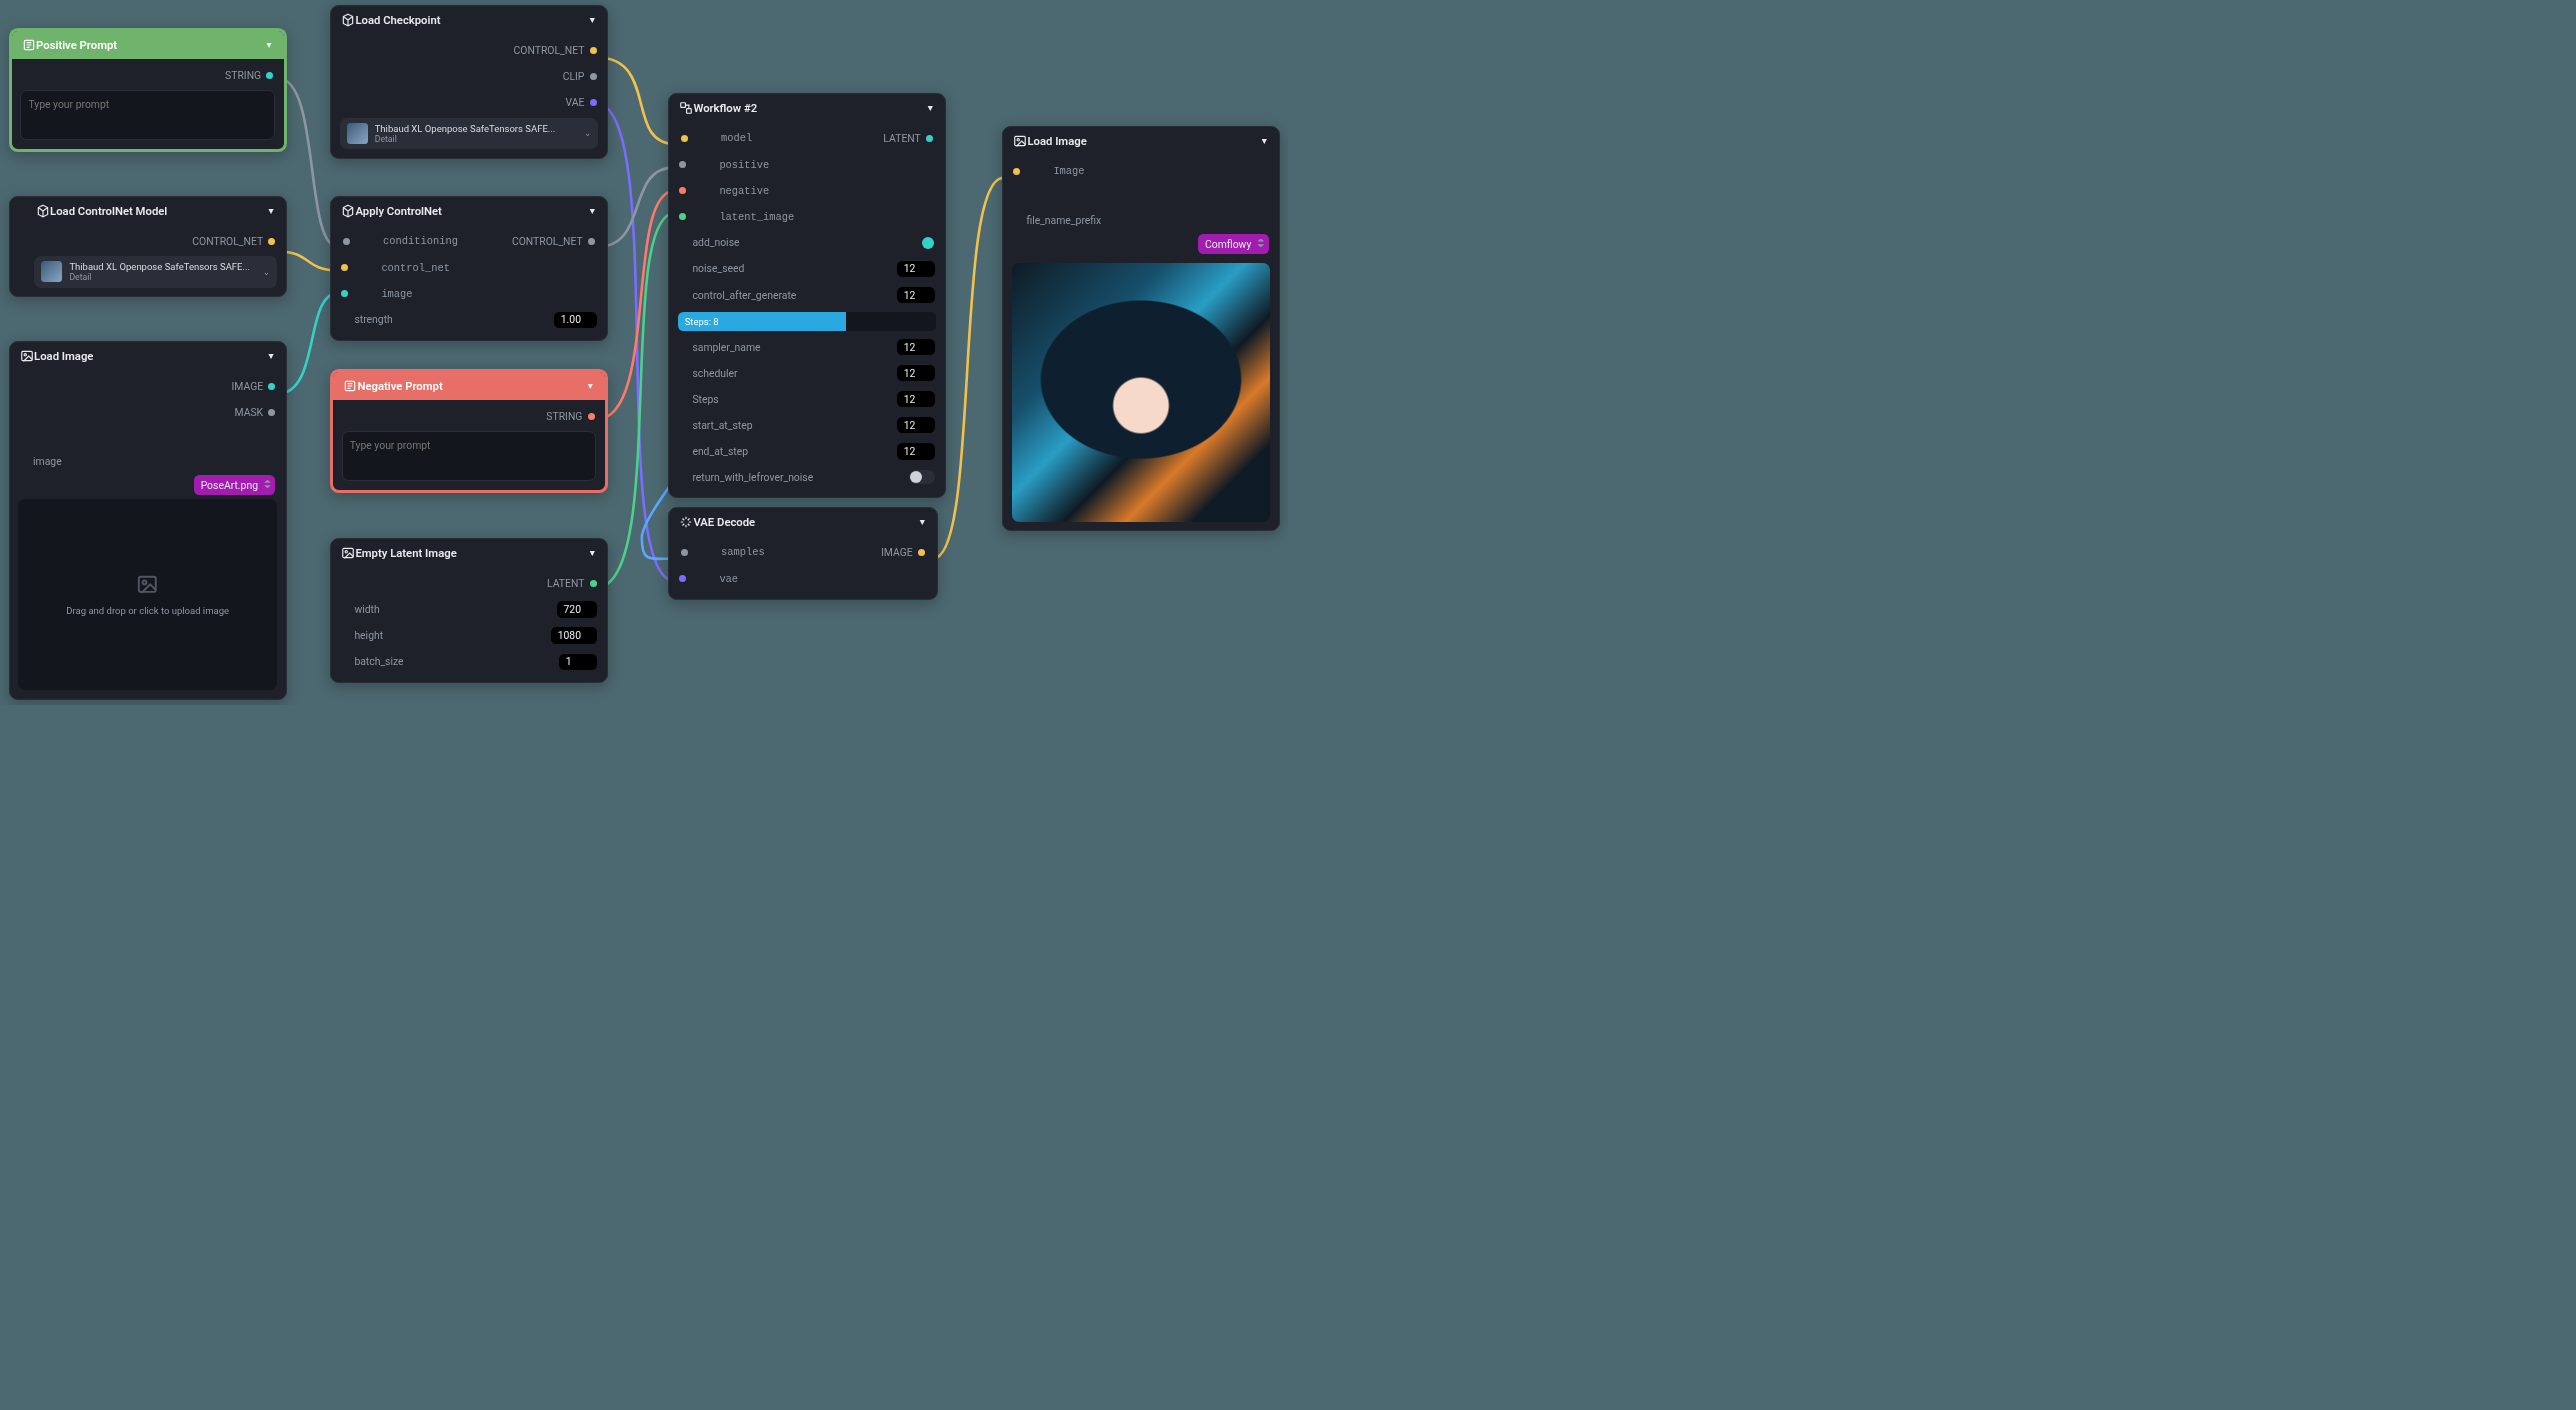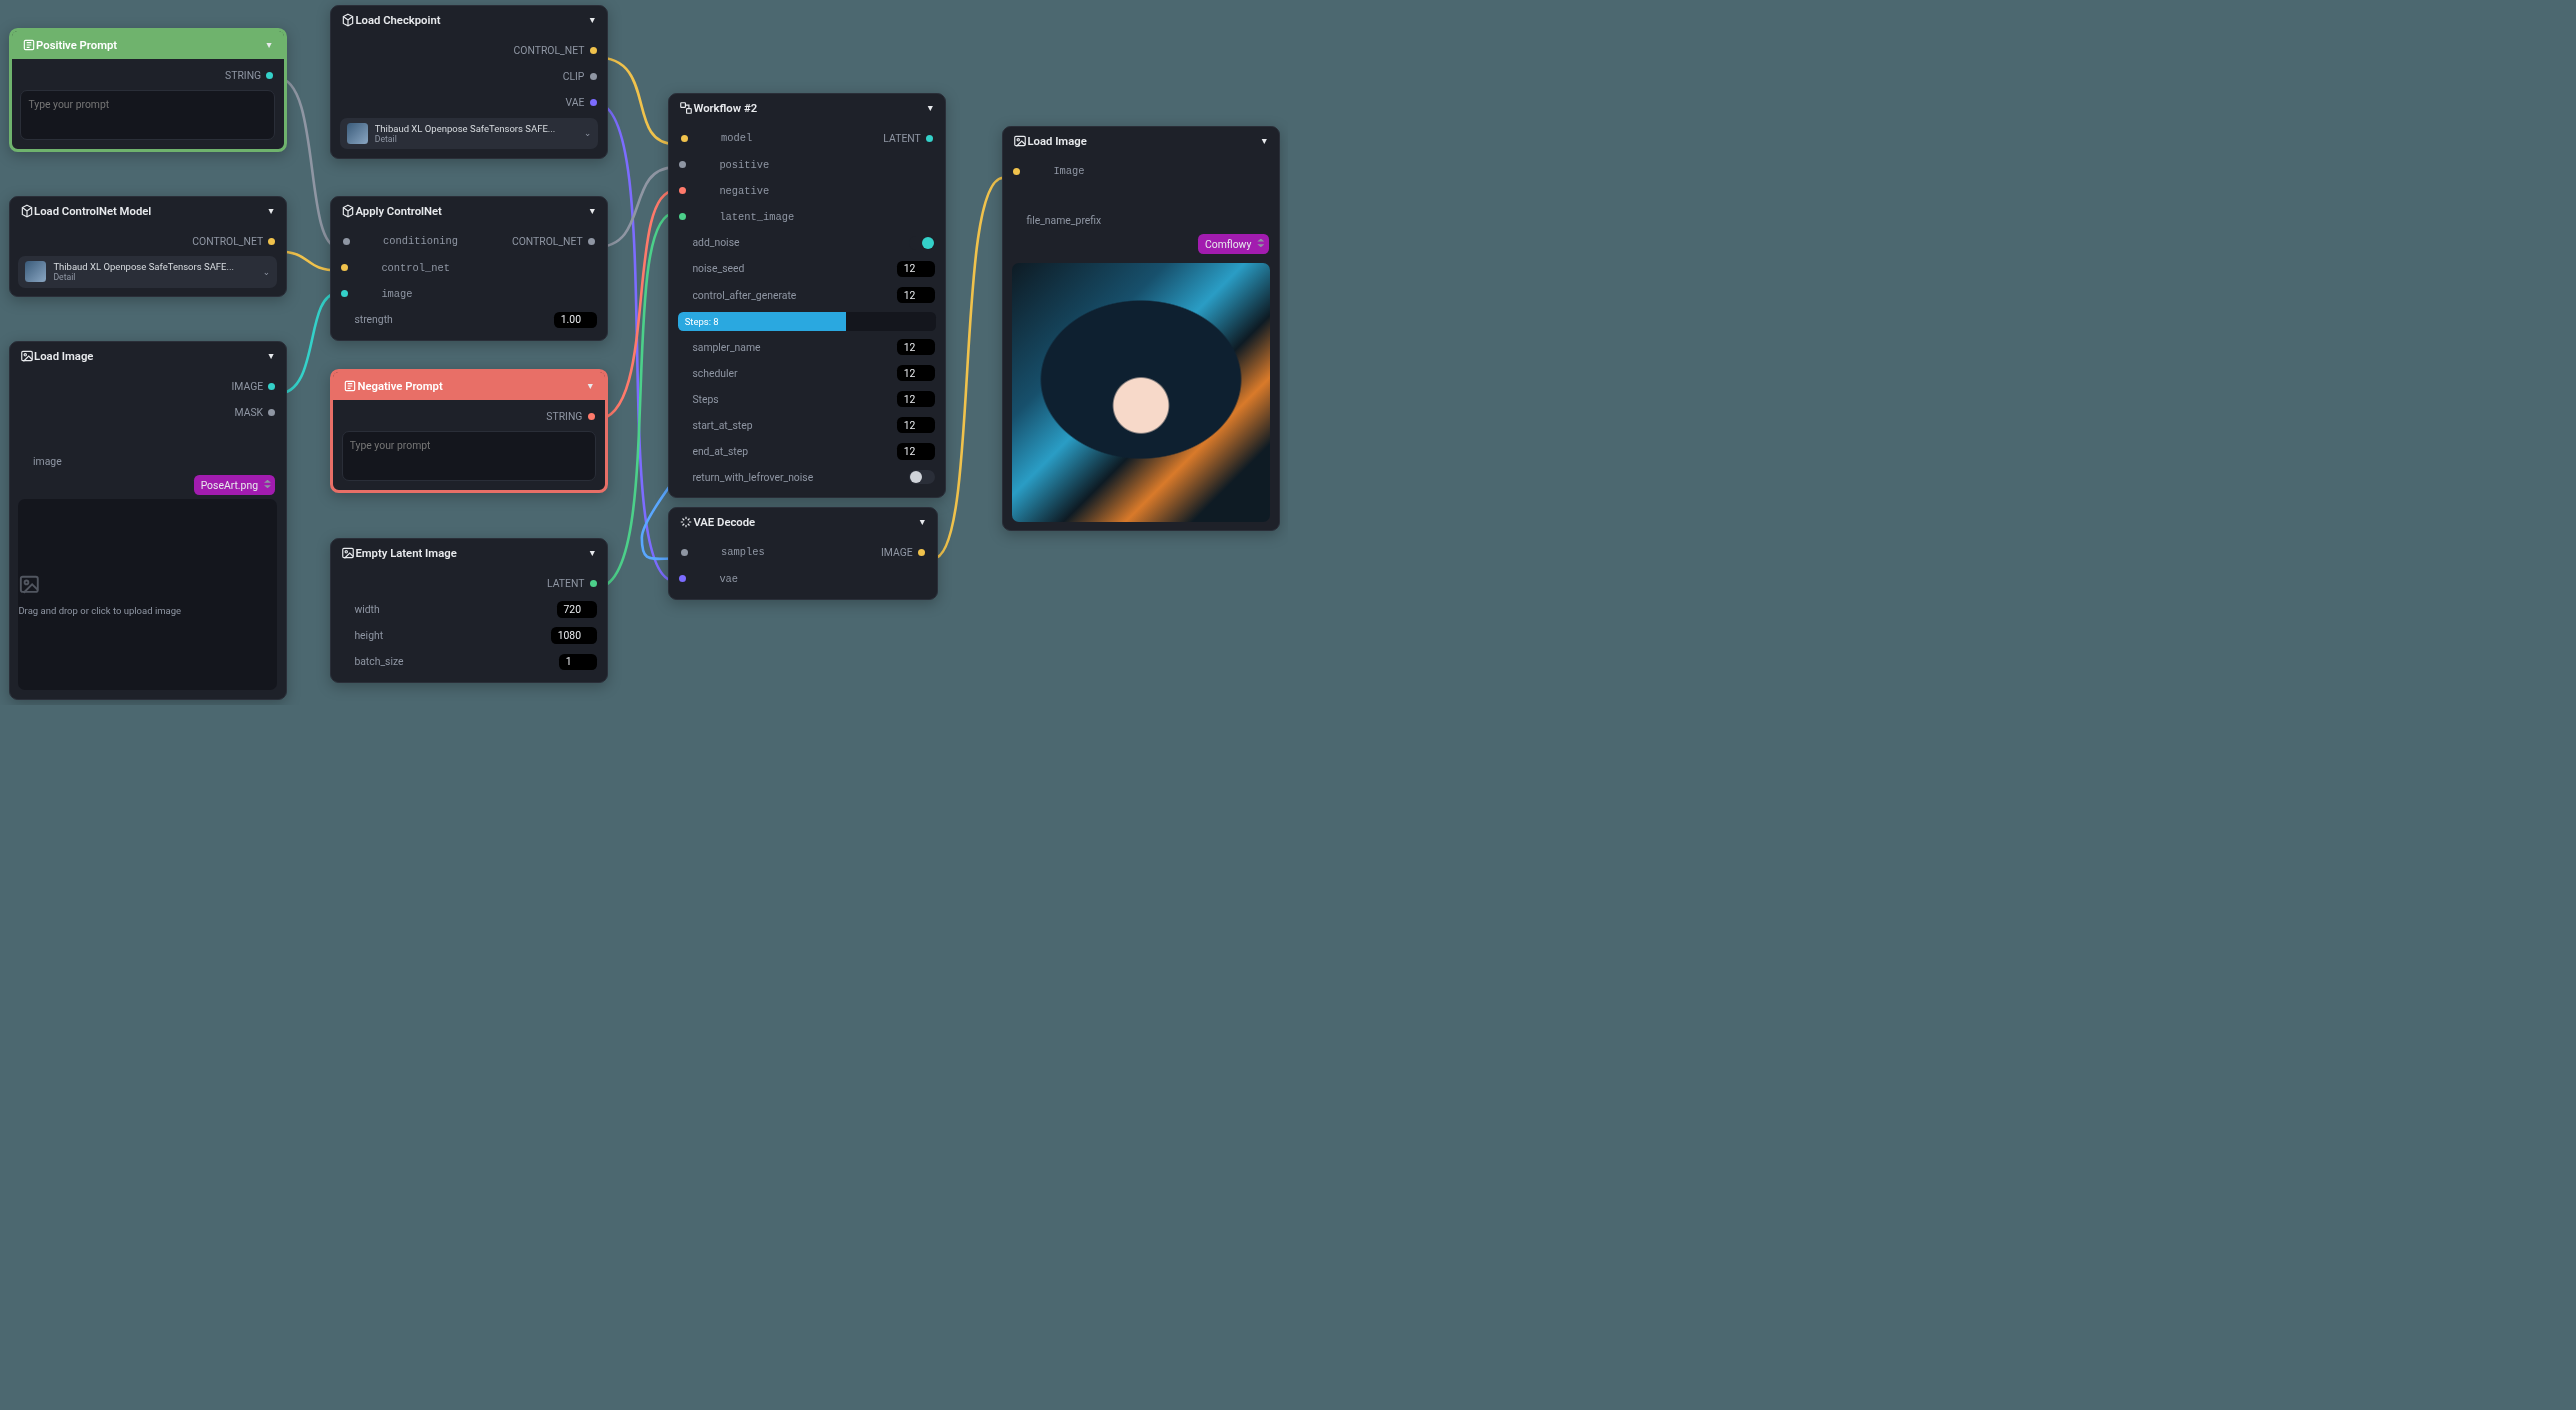--- a/index.html
+++ b/index.html
@@ -78,21 +78,21 @@
   .progress{ background:#14161d; border-radius:5.2px; height:19px; position:relative; overflow:hidden; margin:1.7px 0;}
   .progress .bar{ position:absolute; left:0; top:0; bottom:0; background:#2aa8e0;}
   .progress .cap{ position:absolute; left:7px; top:0; bottom:0; display:flex; align-items:center; color:#fff; font-size:9.5px;}
   .select{
     background:#a21caf; border-radius:5.2px; padding:3.5px 17.3px 3.5px 7px; position:relative; color:#e8eaed;margin-top:48px;
   }
   .select::after{ content:""; position:absolute; right:4.3px; top:4.3px; width:7px; height:8.7px;
     clip-path: polygon(50% 0,100% 35%,0 35%,50% 0,0 65%,100% 65%,50% 100%,0 65%); background:#8f96a3;}
   .dropzone{
     background:#14161d; border-radius:7px; height:191px; display:flex; flex-direction:column;
-    justify-content:center; gap:8.7px; color:#8f96a3; font-size:9.5px;
+    align-items:center; justify-content:center; gap:8.7px; color:#8f96a3; font-size:9.5px;
   }
   .dropzone svg{ opacity:.5;}
   .preview{
     margin-top:5.2px; border-radius:7px; overflow:hidden; width:100%; aspect-ratio:1/1;
     background:
       radial-gradient(circle at 50% 55%, #f7d9c9 0 14%, transparent 15%),
       radial-gradient(circle at 44% 50%, #1a2a33 0 4%, transparent 5%),
       radial-gradient(circle at 56% 50%, #1a2a33 0 4%, transparent 5%),
       radial-gradient(ellipse 70% 55% at 50% 45%, #0e2030 0 55%, transparent 56%),
       linear-gradient(135deg,#0e1b24 0%, #17506c 30%, #2a9dc5 45%, #0e1b24 60%, #d97a2a 72%, #0e1b24 85%);
@@ -136,21 +136,21 @@
   </div>
   <div class="node-body">
     <div class="row right">
       <span class="lbl">STRING</span>
       <span class="dot" style="background:#34d1c9"></span>
     </div>
     <textarea class="prompt" placeholder="Type your prompt" style=""></textarea>
   </div>
 </div>
 
-<div class="node" style="left:8.7px; top:196px; width:278px;">
+<div class="node" style="left:8.7px; top:196px; width:278px;padding-left:16px;">
   <div class="node-header">
     <svg class="ico" viewBox="0 0 24 24" fill="none" stroke="currentColor" stroke-width="2">
         <path d="M12 2l8 4v12l-8 4-8-4V6z"></path>
         <path d="M12 22V12M4 6l8 6 8-6"></path>
       </svg>
     <span>Load ControlNet Model</span>
     <span class="chev">▼</span>
   </div>
   <div class="node-body">
     <div class="row right">

